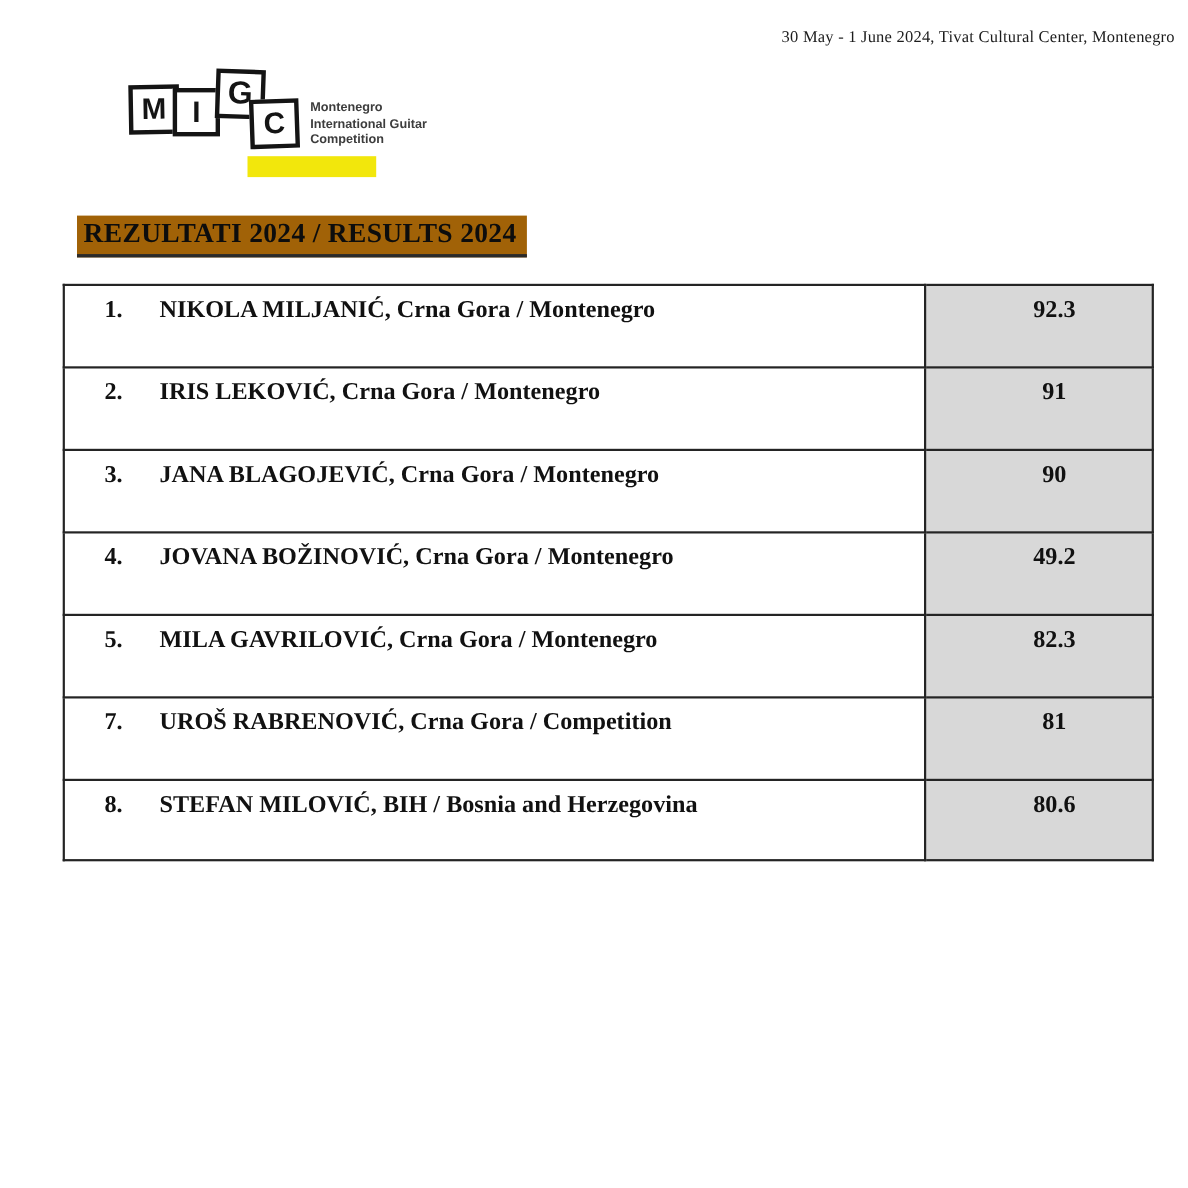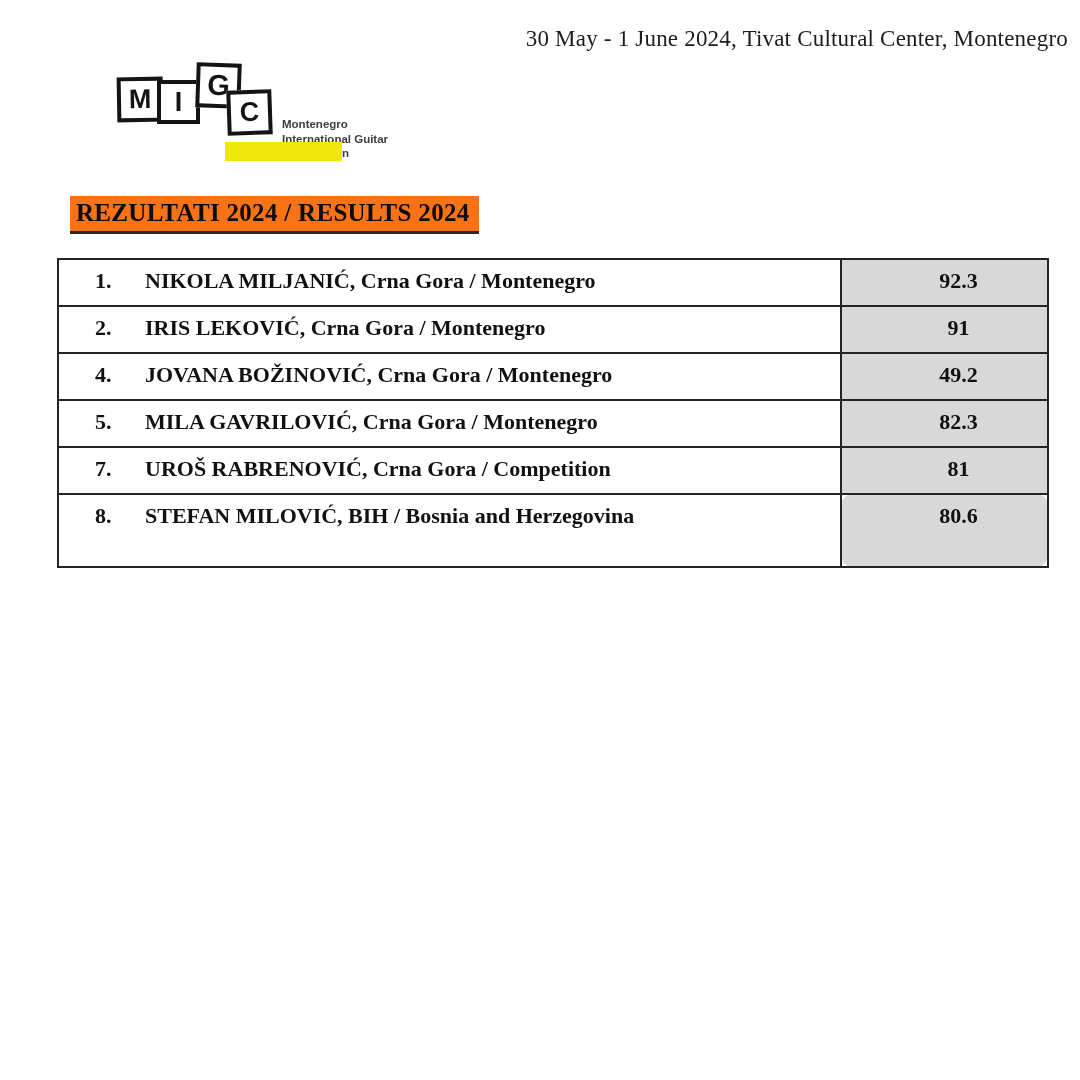--- a/index.html
+++ b/index.html
@@ -2,69 +2,69 @@
 <html><head>
 <meta charset="utf-8">
 <style>
   * { margin:0; padding:0; box-sizing:border-box; }
   html,body { width:1080px; height:1080px; background:#ffffff; overflow:hidden; }
   body { font-family:"Liberation Serif","DejaVu Serif",serif; color:#111; position:relative; }
 
   
   .date-line {
     position:absolute; top:26px; right:12px;
-    font-size:23px; letter-spacing:0.2px; color:#1c1c1c;
+    font-size:15px; letter-spacing:0.2px; color:#1c1c1c;
   }
 
   
   .logo { position:absolute; left:117px; top:63px; width:290px; height:105px; }
   .logo .box {
     position:absolute; background:#fff; border:4px solid #141414;
     display:flex; align-items:center; justify-content:center;
     font-family:"Liberation Sans","DejaVu Sans",sans-serif; font-weight:bold; color:#141414;
   }
   .box-m { left:0;    top:14px; width:46px; height:45px; font-size:27px; transform:rotate(-1deg); }
   .box-i { left:40px; top:17px; width:43px; height:44px; font-size:27px; }
   .box-g { left:79px; top:0;    width:45px; height:45px; font-size:29px; transform:rotate(2deg); }
   .box-c { left:110px;top:27px; width:45px; height:45px; font-size:27px; transform:rotate(-2deg); }
   .logo-caption {
     position:absolute; left:165px; top:28px;
     font-family:"Liberation Sans","DejaVu Sans",sans-serif;
-    font-size:11.5px; font-weight:700; line-height:1.28; color:#3d3d3d;margin-top:26px;
+    font-size:11.5px; font-weight:700; line-height:1.28; color:#3d3d3d;
   }
   .logo-bar {
     position:absolute; left:108px; top:79px; width:117px; height:19px;
     background:#f2e70c;
   }
 
   
   .page-title {
     position:absolute; left:70px; top:196px;
     display:inline-block; padding:3px 9px 4px 6px;
-    background:#f97316; border-bottom:3px solid #2a2a2a;
+    background:#a16207; border-bottom:3px solid #2a2a2a;
     font-size:25px; font-weight:bold; letter-spacing:0.3px; color:#0d0d0d;
   }
 
   
   table.results {
     position:absolute; left:57px; top:258px;
     width:990px; border-collapse:collapse; table-layout:fixed;
   }
   table.results td {
     border:2px solid #242424; vertical-align:top;
   }
   td.col-name  { width:783px; }
   td.col-score { width:207px; }
 
   tr.head-row td {
     height:117px; background:#d8d8d8; vertical-align:middle;
     text-align:center; font-weight:bold; font-size:23px; line-height:1.5;
   }
-  tr.body-row td { height:47px; }
-  tr.body-row:last-child td { height:73px;border-radius:12px; }
+  tr.body-row td { height:75px; }
+  tr.body-row:last-child td { height:73px; }
 
   td.cell-name {
     background:#ffffff; padding:8px 6px 0 36px;
     font-weight:bold; font-size:22px; white-space:nowrap;
   }
   td.cell-name .rank { display:inline-block; width:50px; }
   td.cell-score {
     background:#d8d8d8; padding-top:8px;
     text-align:center; font-weight:bold; font-size:22px;padding-left:28px;
   }
@@ -94,20 +94,24 @@
 
     <tr class="body-row">
       <td class="col-name cell-name"><span class="rank">1.</span><span>NIKOLA MILJANIĆ, Crna Gora / Montenegro</span></td>
       <td class="col-score cell-score">92.3</td>
     </tr>
     <tr class="body-row">
       <td class="col-name cell-name"><span class="rank">2.</span><span>IRIS LEKOVIĆ, Crna Gora / Montenegro</span></td>
       <td class="col-score cell-score">91</td>
     </tr>
     <tr class="body-row">
+      <td class="col-name cell-name"><span class="rank">3.</span><span>JANA BLAGOJEVIĆ, Crna Gora / Montenegro</span></td>
+      <td class="col-score cell-score">90</td>
+    </tr>
+    <tr class="body-row">
       <td class="col-name cell-name"><span class="rank">4.</span><span>JOVANA BOŽINOVIĆ, Crna Gora / Montenegro</span></td>
       <td class="col-score cell-score">49.2</td>
     </tr>
     <tr class="body-row">
       <td class="col-name cell-name"><span class="rank">5.</span><span>MILA GAVRILOVIĆ, Crna Gora / Montenegro</span></td>
       <td class="col-score cell-score">82.3</td>
     </tr>
     <tr class="body-row">
       <td class="col-name cell-name"><span class="rank">7.</span><span>UROŠ RABRENOVIĆ, Crna Gora / Competition</span></td>
       <td class="col-score cell-score">81</td>

